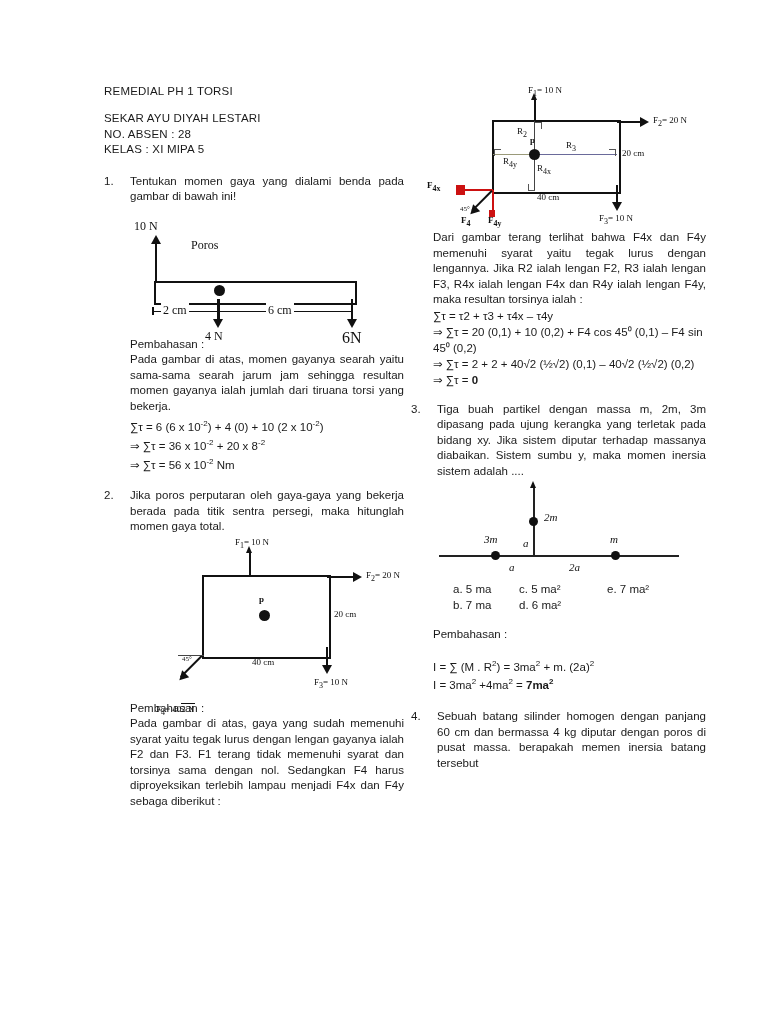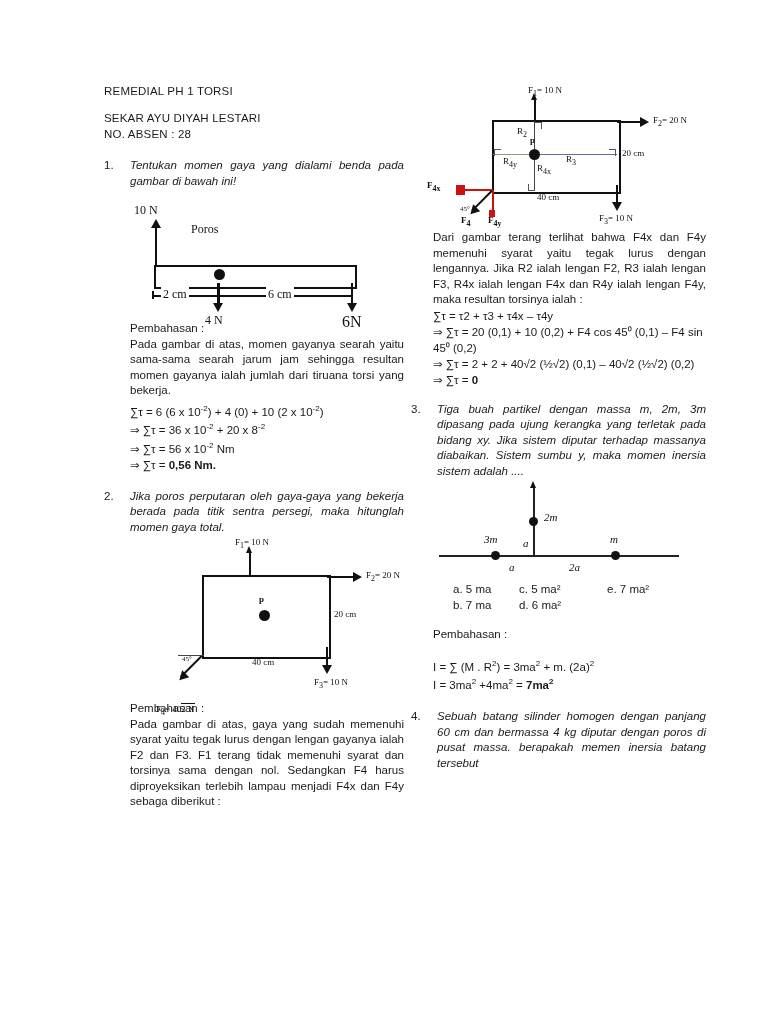--- a/index.html
+++ b/index.html
@@ -56,21 +56,20 @@
     flex: 0 0 26px;
     font-size: 11.5px;
     line-height: 15.5px;
   }
   .q-body {
     flex: 1 1 auto;
     font-size: 11.5px;
     line-height: 15.5px;
     text-align: justify;
     text-justify: inter-word;
-    font-style: italic;
   }
   .para {
     font-size: 11.5px;
     line-height: 15.5px;
     text-align: justify;
     text-justify: inter-word;
   }
   .para.nojust { text-align: left; }
   .indent { margin-left: 26px; }
   .bold { font-weight: bold; }
@@ -190,20 +189,21 @@
 <body>
 
 <div class="page">
 
   <div class="col-left">
 
     <div class="doc-title">REMEDIAL PH 1 TORSI</div>
 
     <div class="ident-line">SEKAR AYU DIYAH LESTARI</div>
     <div class="ident-line">NO. ABSEN : 28</div>
+    <div class="ident-line">KELAS : XI MIPA 5</div>
 
     <div class="q-row">
       <div class="q-num">1.</div>
       <div class="q-body">Tentukan momen gaya yang dialami benda pada gambar di bawah ini!</div>
     </div>
 
     <div class="figure" id="fig-beam">
       <div class="fig-lbl" style="left:30px; top:0px; font-size:12px;">10 N</div>
       <div class="fig-lbl" style="left:87px; top:19px; font-size:12px;">Poros</div>
 
@@ -235,23 +235,20 @@
       <div class="para">Pada gambar di atas, momen gayanya searah yaitu sama-sama searah jarum jam sehingga resultan momen gayanya ialah jumlah dari tiruana torsi yang bekerja.</div>
 
       <div class="eq" style="margin-top:2px;">
         <span>∑τ = 6 (6 x 10</span><span class="sup">-2</span><span>) + 4 (0) + 10 (2 x 10</span><span class="sup">-2</span><span>)</span>
       </div>
       <div class="eq">
         <span>⇒ ∑τ = 36 x 10</span><span class="sup">-2</span><span> + 20 x 8</span><span class="sup">-2</span>
       </div>
       <div class="eq">
         <span>⇒ ∑τ = 56 x 10</span><span class="sup">-2</span><span> Nm</span>
-      </div>
-      <div class="eq">
-        <span>⇒ ∑τ = </span><span class="bold">0,56 Nm.</span>
       </div>
     </div>
 
     <div class="q-row">
       <div class="q-num">2.</div>
       <div class="q-body">Jika poros perputaran oleh gaya-gaya yang bekerja berada pada titik sentra persegi, maka hitunglah momen gaya total.</div>
     </div>
 
     <div class="figure" id="fig-rect1" style="height:160px; margin-top:2px;">
 
@@ -322,21 +319,21 @@
       </div>
 
       <div class="line-h thin" style="left:82px; top:69px; width:42px; background:#9a9a7a;"></div>
       <div class="corner tl" style="left:83px; top:64px;"></div>
       <div class="fig-lbl sm" style="left:92px; top:71px;">
         <span>R</span><span class="sub">4y</span>
       </div>
 
       <div class="line-h thin" style="left:124px; top:69px; width:82px; background:#6a6a9a;"></div>
       <div class="corner tr" style="left:198px; top:64px;"></div>
-      <div class="fig-lbl sm" style="left:155px; top:55px;margin-top:14px;">
+      <div class="fig-lbl sm" style="left:155px; top:55px;">
         <span>R</span><span class="sub">3</span>
       </div>
 
       <div class="dot" style="left:118px; top:64px;"></div>
       <div class="fig-lbl sm bd" style="left:119px; top:50px;">p</div>
 
       <div class="line-h" style="left:206px; top:36px; width:25px;"></div>
       <div class="arrow-right" style="left:229px; top:32px;"></div>
       <div class="fig-lbl sm" style="left:242px; top:30px;">
         <span>F</span><span class="sub">2</span><span>= 20 N</span>

